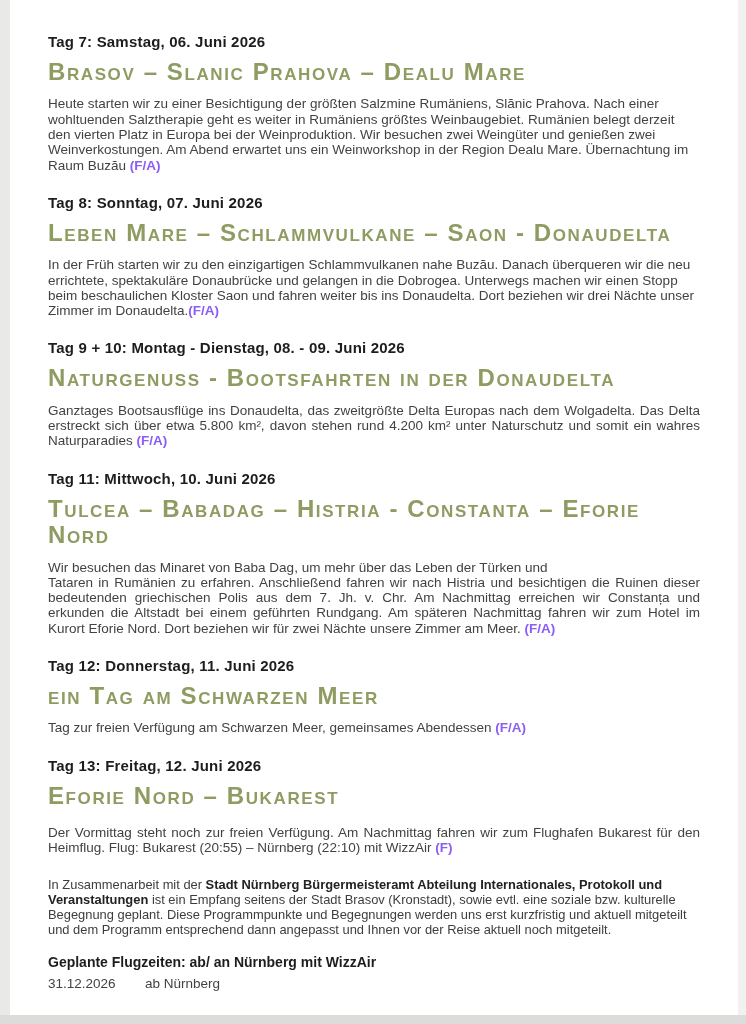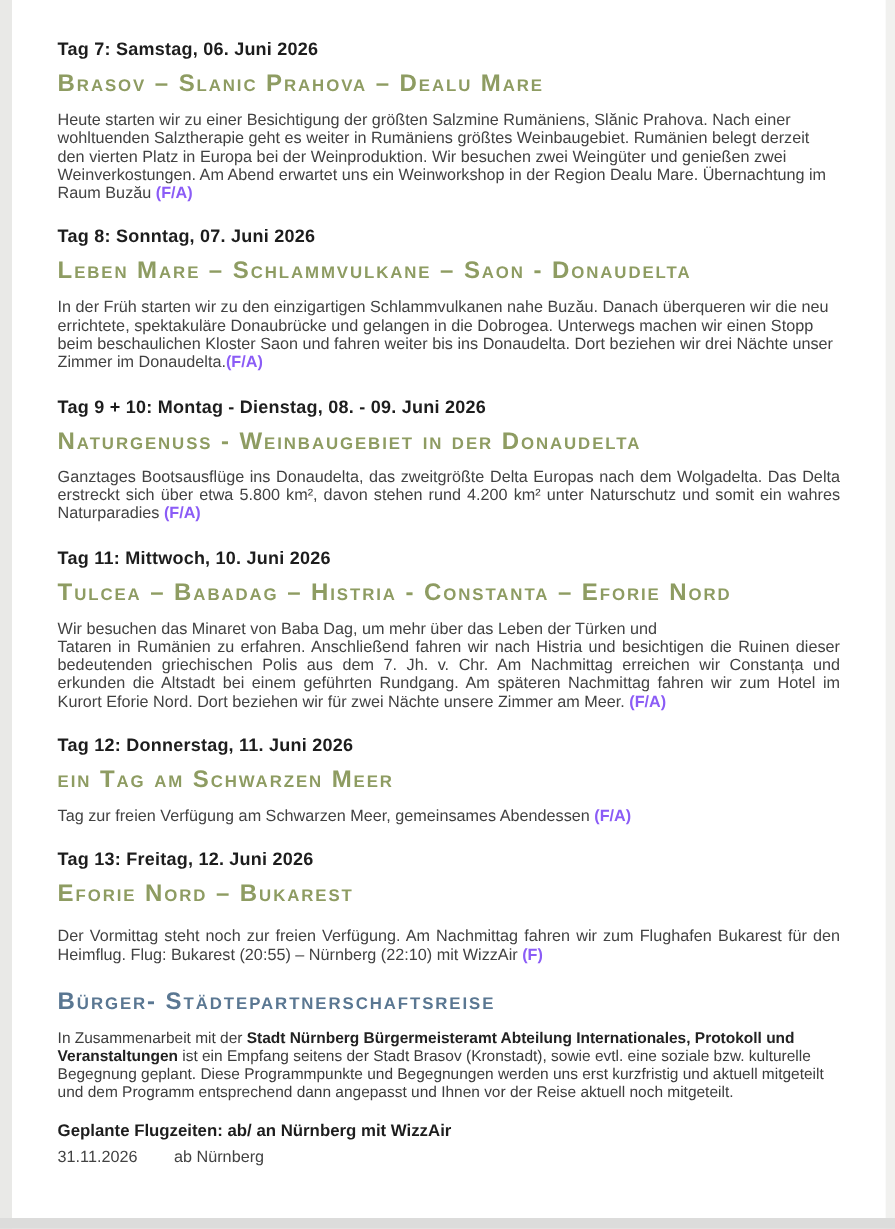--- a/index.html
+++ b/index.html
@@ -24,21 +24,21 @@
   }
 
   .day {
     font-size: 15px;
     font-weight: 700;
     color: #1d1d1d;
     letter-spacing: 0.2px;
     margin: 0 0 9px 0;
   }
   .route {
-    font-size: 20px;
+    font-size: 24px;
     font-weight: 600;
     font-variant: small-caps;
     letter-spacing: 1.6px;
     color: #8e9c62;
     margin: 0 0 11px 0;
     line-height: 1.1;
   }
   .route.blue { color: #5a7792; }
   .para {
     font-size: 13.5px;
@@ -91,21 +91,21 @@
   </div>
 
   <div class="section">
     <h3 class="day">Tag 8: Sonntag, 07. Juni 2026</h3>
     <h2 class="route">Leben Mare – Schlammvulkane – Saon - Donaudelta</h2>
     <p class="para"><span>In der Früh starten wir zu den einzigartigen Schlammvulkanen nahe Buzău. Danach überqueren wir die neu errichtete, spektakuläre Donaubrücke und gelangen in die Dobrogea. Unterwegs machen wir einen Stopp beim beschaulichen Kloster Saon und fahren weiter bis ins Donaudelta. Dort beziehen wir drei Nächte unser Zimmer im Donaudelta.</span><span class="meal">(F/A)</span></p>
   </div>
 
   <div class="section">
     <h3 class="day">Tag 9 + 10: Montag - Dienstag, 08. - 09. Juni 2026</h3>
-    <h2 class="route">Naturgenuss - Weinbaugebiet in der Donaudelta</h2>
+    <h2 class="route">Naturgenuss - Bootsfahrten in der Donaudelta</h2>
     <p class="para justify"><span>Ganztages Bootsausflüge ins Donaudelta, das zweitgrößte Delta Europas nach dem Wolgadelta. Das Delta erstreckt sich über etwa 5.800 km², davon stehen rund 4.200 km² unter Naturschutz und somit ein wahres Naturparadies </span><span class="meal">(F/A)</span></p>
   </div>
 
   <div class="section">
     <h3 class="day">Tag 11: Mittwoch, 10. Juni 2026</h3>
     <h2 class="route">Tulcea – Babadag – Histria - Constanta – Eforie Nord</h2>
     <p class="para justify prewrap"><span>Wir besuchen das Minaret von Baba Dag, um mehr über das Leben der Türken und
 Tataren in Rumänien zu erfahren. Anschließend fahren wir nach Histria und besichtigen die Ruinen dieser bedeutenden griechischen Polis aus dem 7. Jh. v. Chr. Am Nachmittag erreichen wir Constanța und erkunden die Altstadt bei einem geführten Rundgang. Am späteren Nachmittag fahren wir zum Hotel im Kurort Eforie Nord. Dort beziehen wir für zwei Nächte unsere Zimmer am Meer. </span><span class="meal">(F/A)</span></p>
   </div>
 
@@ -115,25 +115,24 @@
     <p class="para"><span>Tag zur freien Verfügung am Schwarzen Meer, gemeinsames Abendessen </span><span class="meal">(F/A)</span></p>
   </div>
 
   <div class="section section-tight">
     <h3 class="day">Tag 13: Freitag, 12. Juni 2026</h3>
     <h2 class="route">Eforie Nord – Bukarest</h2>
     <p class="para justify"><span>Der Vormittag steht noch zur freien Verfügung. Am Nachmittag fahren wir zum Flughafen Bukarest für den Heimflug. Flug: Bukarest (20:55) – Nürnberg (22:10) mit WizzAir </span><span class="meal">(F)</span></p>
   </div>
 
   <div class="partnership">
-    <h2 class="route blue">Bürger- Städtepartnerschaftsreise</h2>
     <p class="para small"><span>In Zusammenarbeit mit der </span><span class="bold-inline">Stadt Nürnberg Bürgermeisteramt Abteilung Internationales, Protokoll und Veranstaltungen</span><span> ist ein Empfang seitens der Stadt Brasov (Kronstadt), sowie evtl. eine soziale bzw. kulturelle Begegnung geplant. Diese Programmpunkte und Begegnungen werden uns erst kurzfristig und aktuell mitgeteilt und dem Programm entsprechend dann angepasst und Ihnen vor der Reise aktuell noch mitgeteilt.</span></p>
   </div>
 
   <div class="flights">
     <h3 class="flights-heading">Geplante Flugzeiten: ab/ an Nürnberg mit WizzAir</h3>
     <div class="flight-row">
-      <span class="flight-date">31.11.2026</span>
+      <span class="flight-date">31.12.2026</span>
       <span class="flight-route">ab Nürnberg</span>
     </div>
   </div>
 
 </div>
 
 </body></html>

